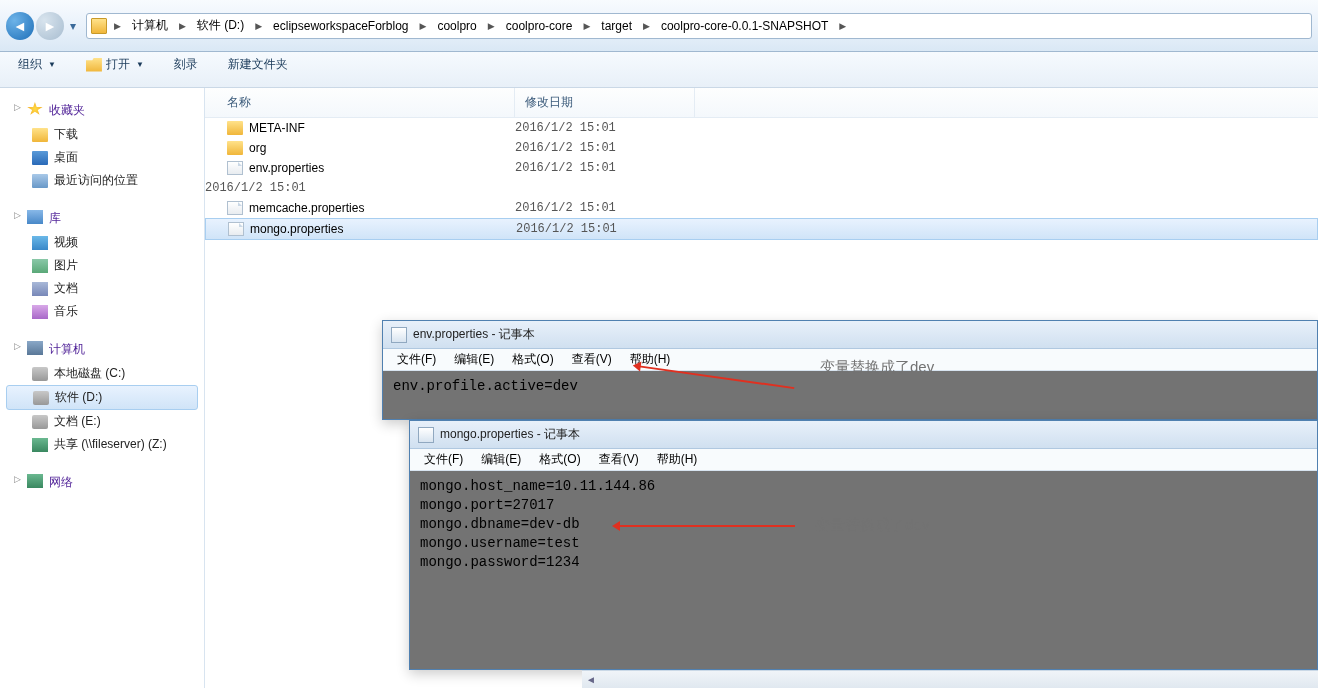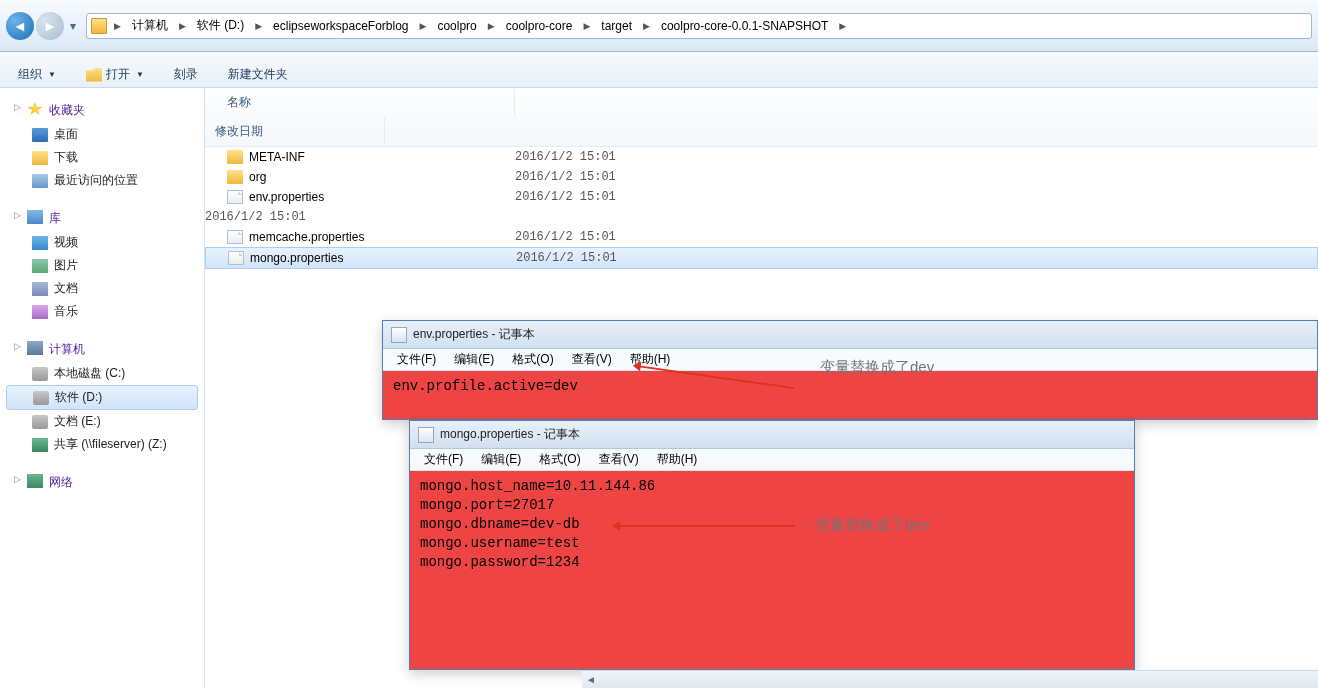--- a/index.html
+++ b/index.html
@@ -10,21 +10,21 @@
 .nav-btns { display: flex; align-items: center; gap: 2px; }
 .nav-btn { width: 28px; height: 28px; border-radius: 50%; background: radial-gradient(circle at 30% 30%, #6db3e8, #1e6fb8); display: flex; align-items: center; justify-content: center; color: #fff; cursor: pointer; font-size: 14px; }
 .nav-btn.fwd { background: radial-gradient(circle at 30% 30%, #d8e4ee, #a8bdd0); }
 .nav-dd { width: 14px; height: 28px; display: flex; align-items: center; justify-content: center; color: #3a6a9a; }
 .addr-bar { flex: 1; height: 26px; background: #fff; border: 1px solid #a0b8d0; border-radius: 3px; margin-left: 6px; display: flex; align-items: center; padding: 0 4px; gap: 4px; overflow: hidden; }
 .addr-icon { width: 16px; height: 16px; background: linear-gradient(to bottom, #ffe28a, #f0b63a); border: 1px solid #c89a2a; border-radius: 1px; flex-shrink: 0; }
 .crumb { display: flex; align-items: center; height: 100%; padding: 0 4px; white-space: nowrap; cursor: pointer; }
 .crumb-sep { font-size: 9px; color: #555; padding: 0 3px; }
 
 
-.toolbar { height: 36px; background: linear-gradient(to bottom, #f6fafe, #e8f0f8); border-bottom: 1px solid #cad8e6; display: flex; align-items: flex-end; padding: 0 12px; gap: 18px; }
+.toolbar { height: 36px; background: linear-gradient(to bottom, #f6fafe, #e8f0f8); border-bottom: 1px solid #cad8e6; display: flex; align-items: flex-start; padding: 0 12px; gap: 18px; }
 .tb-item { display: flex; align-items: center; gap: 4px; color: #1a3a5a; cursor: pointer; padding: 4px 6px; }
 .tb-dd { font-size: 8px; margin-left: 2px; }
 .tb-ico-open { width: 16px; height: 14px; background: linear-gradient(to bottom, #ffe28a, #f0b63a); clip-path: polygon(0 20%, 40% 20%, 50% 0, 100% 0, 100% 100%, 0 100%); }
 
 
 .main { display: flex; height: calc(100% - 52px - 36px); position: relative; }
 .sidebar { width: 205px; background: #fff; border-right: 1px solid #d8e4f0; padding: 10px 0; overflow-y: auto; }
 .sb-group { margin-bottom: 14px; }
 .sb-head { display: flex; align-items: flex-start; gap: 6px; padding: 4px 14px; font-size: 13px; color: #4c1d95; }
 .sb-head::before { content: "▷"; font-size: 9px; color: #888; }
@@ -39,36 +39,36 @@
 .ico-video { background: linear-gradient(to bottom, #6ab8e8, #3a88c8); }
 .ico-pic { background: linear-gradient(to bottom, #8ac8a8, #5aa878); }
 .ico-doc { background: linear-gradient(to bottom, #a8b8d8, #7888b8); }
 .ico-music { background: linear-gradient(to bottom, #d8a8e8, #a868c8); }
 .ico-comp { background: linear-gradient(to bottom, #8aa8c8, #5a7898); }
 .ico-disk { background: linear-gradient(to bottom, #c8c8c8, #989898); border-radius: 2px; }
 .ico-net { background: linear-gradient(to bottom, #6ab890, #3a8860); }
 
 .content { flex: 1; background: #fff; position: relative; overflow: hidden; }
 .filelist { padding: 0; }
-.fl-header { display: flex; border-bottom: 1px solid #e4ecf4; background: linear-gradient(to bottom, #fdfefe, #f4f8fc); flex-direction: column; }
+.fl-header { display: flex; border-bottom: 1px solid #e4ecf4; background: linear-gradient(to bottom, #fdfefe, #f4f8fc); }
 .fl-hcol { padding: 6px 10px; color: #3a5a7a; border-right: 1px solid #e4ecf4; cursor: pointer; }
 .fl-hcol.name { width: 310px; padding-left: 22px; }
 .fl-hcol.date { width: 180px; }
 .fl-row { display: flex; align-items: center; padding: 3px 0; cursor: pointer; }
 .fl-row.sel { background: linear-gradient(to bottom, #e8f2fe, #d0e4f8); border: 1px solid #a8cef0; }
 .fl-row .cell.name { width: 310px; padding-left: 22px; display: flex; align-items: center; gap: 6px; }
 .fl-row .cell.date { width: 180px; color: #555; font-family: Liberation Mono, monospace; }
 .fi { width: 16px; height: 14px; flex-shrink: 0; }
 .fi-folder { background: linear-gradient(to bottom, #ffe28a, #f0b63a); border-radius: 1px; }
 .fi-file { background: linear-gradient(to bottom, #fff, #e8ecf0); border: 1px solid #b0c0d0; position: relative; }
 .fi-file::after { content: ""; position: absolute; top: 0; right: 0; width: 4px; height: 4px; background: #cad8e6; clip-path: polygon(0 0, 100% 100%, 0 100%); }
 .fi-xml { background: linear-gradient(to bottom, #fff, #e8ecf0); border: 1px solid #98b8a8; }
 
 
-.notepad { position: absolute; background: #ef4444; border: 1px solid #5080b0; box-shadow: 0 4px 12px rgba(0,0,0,0.2); }
+.notepad { position: absolute; background: #737373; border: 1px solid #5080b0; box-shadow: 0 4px 12px rgba(0,0,0,0.2); }
 .np-title { height: 28px; background: linear-gradient(to bottom, #e8f0fa, #d0e0f0); display: flex; align-items: center; gap: 6px; padding: 0 8px; border-bottom: 1px solid #b0c8e0; }
 .np-ico { width: 16px; height: 16px; background: linear-gradient(to bottom, #fff, #d8e4f0); border: 1px solid #90a8c0; }
 .np-titletext { font-size: 12px; color: #222; }
 .np-menu { height: 22px; display: flex; padding: 0 6px; gap: 2px; border-bottom: 1px solid #d8e4f0; background: #f8fbfd; }
 .np-menu span { padding: 2px 8px; cursor: pointer; font-size: 12px; }
 .np-body { padding: 6px 10px; font-family: "Courier New", monospace; font-size: 14px; line-height: 1.35; white-space: pre; }
 
 
 .annot { position: absolute; color: #737373; font-size: 15px; }
 .arrow-line { position: absolute; height: 2px; background: #e03020; }
@@ -128,26 +128,26 @@
 
 <div class="main">
 
   <div class="sidebar">
     <div class="sb-group">
       <div class="sb-head">
         <span class="sb-ico ico-fav"></span>
         <span>收藏夹</span>
       </div>
       <div class="sb-item">
+          <span class="sb-ico ico-folder"></span>
+          <span>下载</span>
+        </div>
+      <div class="sb-item">
           <span class="sb-ico ico-desk"></span>
           <span>桌面</span>
-        </div>
-      <div class="sb-item">
-          <span class="sb-ico ico-folder"></span>
-          <span>下载</span>
         </div>
       <div class="sb-item">
           <span class="sb-ico ico-recent"></span>
           <span>最近访问的位置</span>
         </div>
     </div>
 
     <div class="sb-group">
       <div class="sb-head">
         <span class="sb-ico ico-lib"></span>
@@ -260,21 +260,21 @@
       <div class="np-menu">
         <span>文件(F)</span>
         <span>编辑(E)</span>
         <span>格式(O)</span>
         <span>查看(V)</span>
         <span>帮助(H)</span>
       </div>
       <div class="np-body">env.profile.active=dev</div>
     </div>
 
-    <div class="notepad" style="left:204px; top:332px; width:726px; height:250px;">
+    <div class="notepad" style="left:204px; top:332px; width:909px; height:250px;">
       <div class="np-title">
         <span class="np-ico"></span>
         <span class="np-titletext"><span>mongo.properties</span> - <span>记事本</span></span>
       </div>
       <div class="np-menu">
         <span>文件(F)</span>
         <span>编辑(E)</span>
         <span>格式(O)</span>
         <span>查看(V)</span>
         <span>帮助(H)</span>

